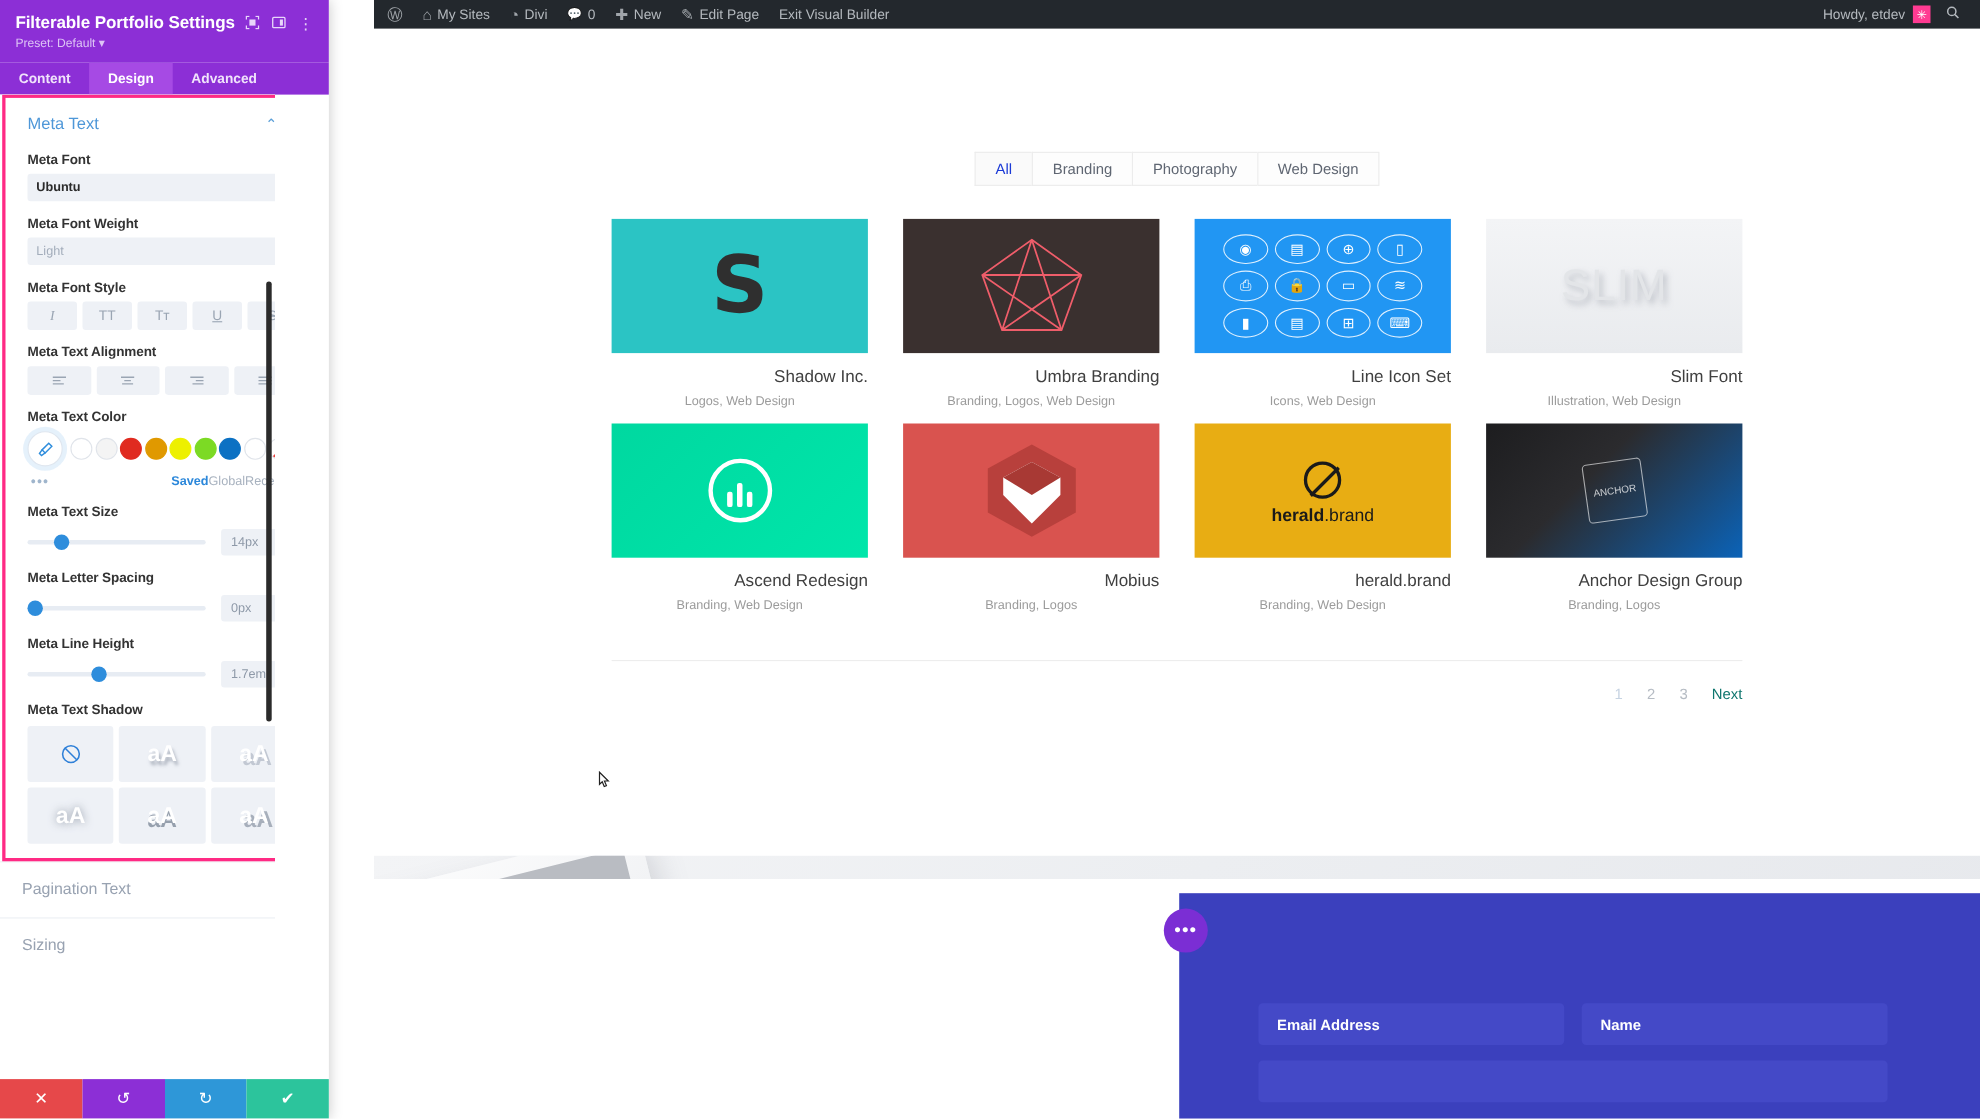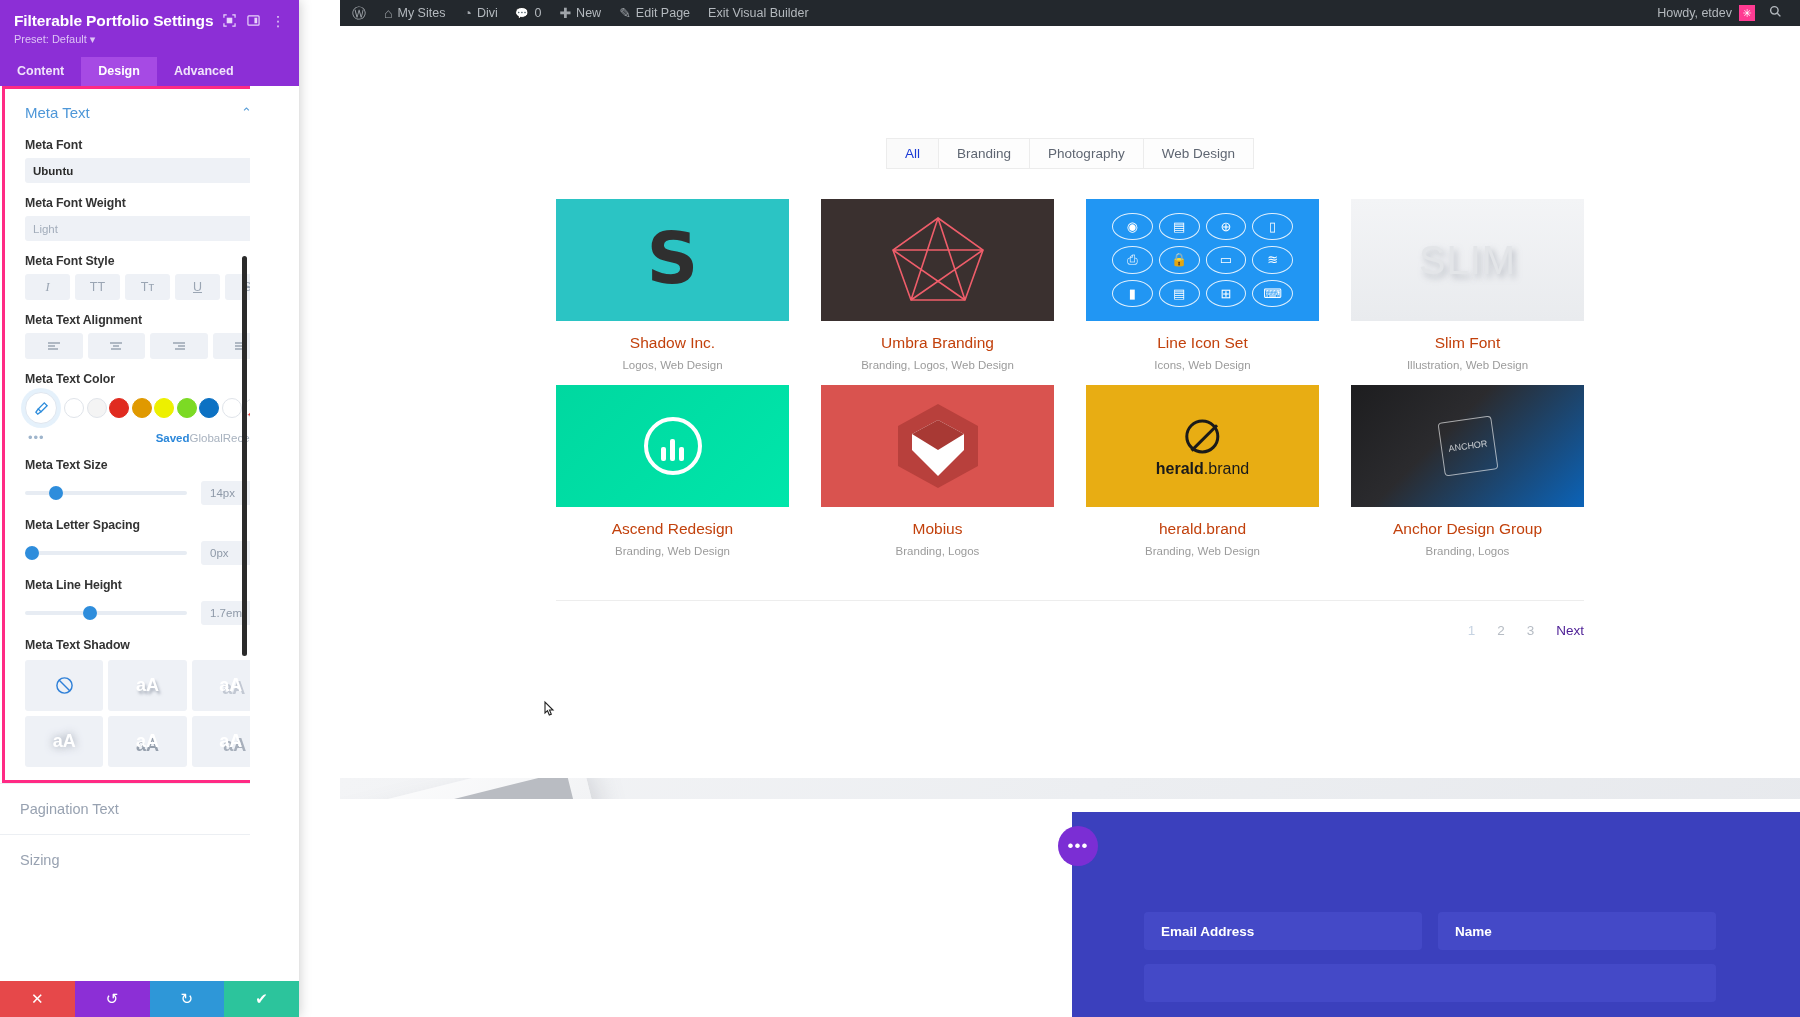--- a/index.html
+++ b/index.html
@@ -101,21 +101,21 @@
   .track { flex: 1; height: 4px; border-radius: 2px; background: #e7ecf3; position: relative; margin-right: 14px; }
   .track .knob { position: absolute; top: -5px; width: 14px; height: 14px; border-radius: 50%; background: #2e8ddc; }
   .numbox {
     width: 69px; height: 24px; background: #eef1f6; border-radius: 3px;
     display: flex; align-items: center; padding-left: 9px; font-size: 11.5px; color: #8e99a8;
   }
 
   .shadow-grid { display: grid; grid-template-columns: repeat(3,1fr); gap: 5px; margin-top: 8px; }
   .shcell {
     height: 51px; background: #eef1f6; border-radius: 3px; display: flex;
-    align-items: center; justify-content: center; font-size: 18px; font-weight: bold; color: #fff;
+    align-items: center; justify-content: center; font-size: 21px; font-weight: bold; color: #fff;
   }
   .shcell.c0 { color: #2f80d8; font-size: 19px; font-weight: normal; }
   .sh1 { text-shadow: 2px 3px 3px rgba(120,130,145,.55); }
   .sh2 { text-shadow: 3px 3px 0 rgba(150,160,175,.5); }
   .sh3 { text-shadow: 0 0 8px rgba(130,140,155,.85); }
   .sh4 { text-shadow: 0 4px 0 rgba(120,132,148,.75); }
   .sh5 { text-shadow: 4px 4px 0 rgba(120,132,148,.6); }
 
   .closed-sec {
     height: 51px; border-top: 1px solid #eceff3; display: flex; align-items: center;
@@ -145,21 +145,21 @@
   }
   .ftab:last-child { border-right: 1px solid #ececec; }
   .ftab.active { color: #1b3ad6; background: #fafafa; }
 
   .grid {
     display: grid; grid-template-columns: repeat(4, 1fr); column-gap: 32px; row-gap: 14px;
     padding: 0 216px; margin-top: 30px;
   }
   .card { }
   .thumb { width: 100%; height: 122px; position: relative; overflow: hidden; }
-  .ctitle { text-align: center; font-size: 15.5px; color: #c2410c; margin-top: 13px; font-weight: normal; }
+  .ctitle { text-align: right; font-size: 15.5px; color: #404040; margin-top: 13px; font-weight: normal; }
   .cmeta { text-align: center; font-size: 11.5px; color: #9b9b9b; margin-top: 7px; }
 
   .t-shadow { background: #2bc4c4; }
   .t-umbra  { background: #3a302f; }
   .t-line   { background: #2196f3; }
   .t-slim   { background: linear-gradient(180deg,#f3f4f6,#e9ebee); }
   .t-ascend { background: linear-gradient(135deg,#00d8a0,#00e6aa); }
   .t-mobius { background: #d9534f; }
   .t-herald { background: #e8ad13; }
   .t-anchor { background: linear-gradient(135deg,#1d1d1f 0%,#2b2b2e 40%,#0b63b8 100%); }
@@ -185,21 +185,21 @@
   .herald-txt { font-size: 16px; font-weight: bold; color: #1a1a1a; margin-top: 7px; }
   .herald-txt span { font-weight: normal; }
   .anchor-box { position: absolute; left: 50%; top: 50%; transform: translate(-50%,-50%) rotate(-8deg);
      width: 54px; height: 54px; border: 1.5px solid rgba(255,255,255,.6); border-radius: 4px;
      display:flex; align-items:center; justify-content:center; color: rgba(255,255,255,.75); font-size: 9px; }
 
   .divider { margin: 43px 216px 0 216px; border-top: 1px solid #ededed; }
   .pager { display: flex; justify-content: flex-end; gap: 22px; padding: 22px 216px 0 216px;
      font-size: 13.5px; color: #b6bcc4; }
   .pager .cur { color: #c6d3e2; }
-  .pager .next { color: #4c1d95; }
+  .pager .next { color: #0f766e; }
 
   
   .hero {
     position: absolute; left: 0; top: 752px; width: 1460px; height: 239px;
     background: linear-gradient(135deg,#f3f4f6 0%,#eceef1 45%,#e6e8ec 100%);
     overflow: hidden;
   }
   .hero .tablet {
     position: absolute; left: -60px; top: 10px; width: 330px; height: 210px;
     background: linear-gradient(150deg,#ffffff 0%,#f2f3f5 60%,#dfe1e5 100%);

